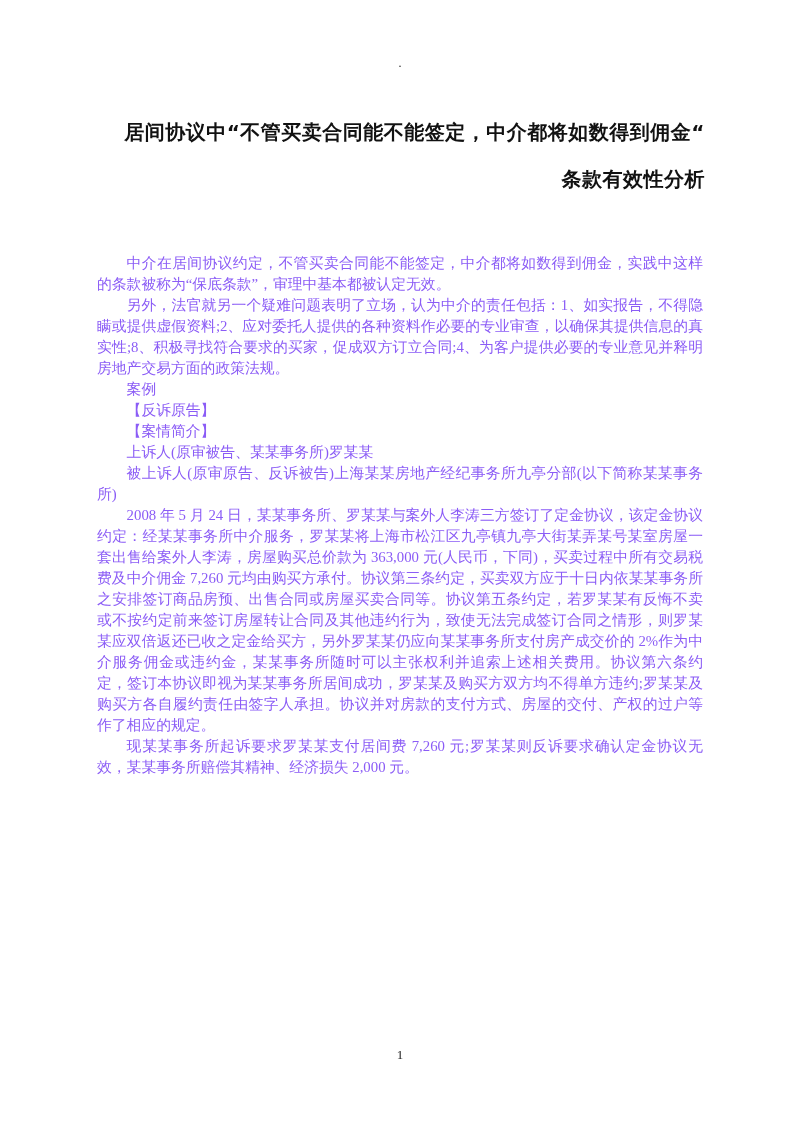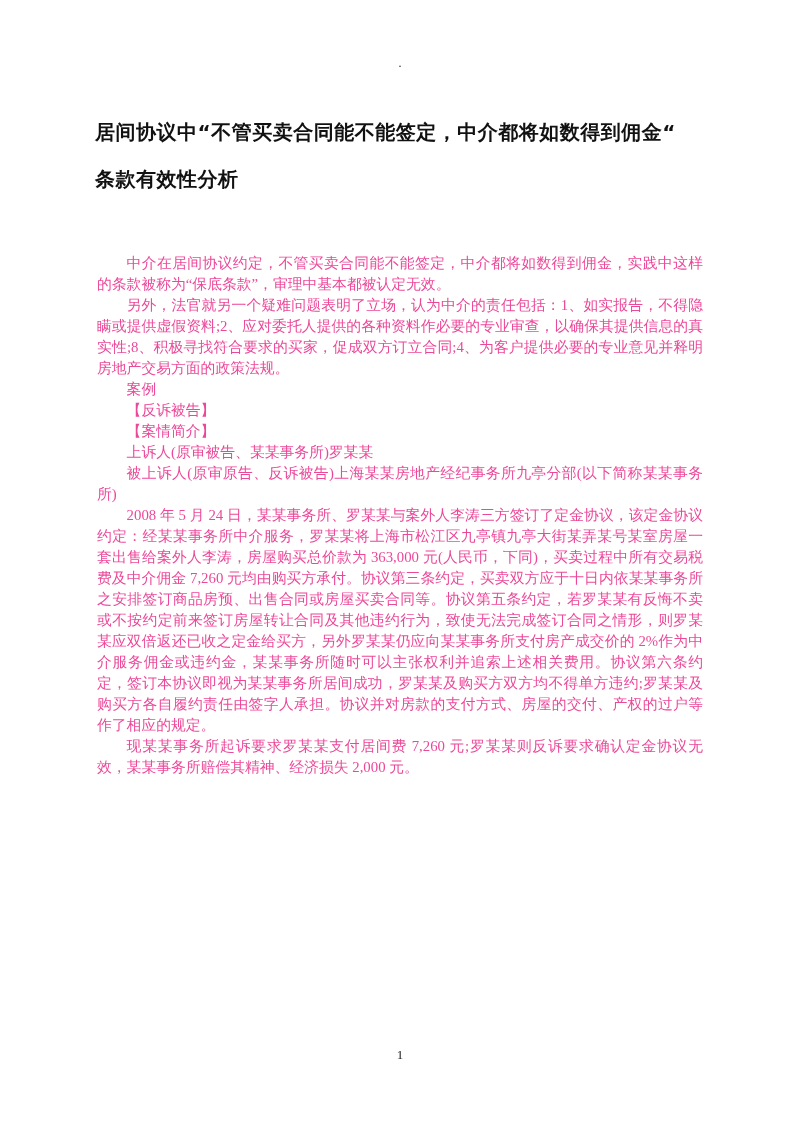--- a/index.html
+++ b/index.html
@@ -19,38 +19,38 @@
   .top-dot {
     padding-top: 57px;
     text-align: center;
     font-size: 12px;
     line-height: 12px;
     color: #222222;
   }
   .doc-title {
     width: 610px;
     margin: 40px auto 0 auto;
-    text-align: left;
+    text-align: right;
     font-family: "DejaVu Sans", "Liberation Sans", sans-serif;
     font-weight: 700;
     font-size: 20px;
     line-height: 47px;
     color: #111111;
     letter-spacing: 0.5px;
   }
   .doc-title .title-line {
     display: block;
   }
   .doc-body {
     width: 606px;
     margin: 50px auto 0 auto;
     font-size: 14.8px;
     line-height: 21px;
     text-align: justify;
-    color: #ec4899;
+    color: #8b5cf6;
   }
   .doc-body p {
     margin: 0;
     padding: 0;
     text-indent: 2em;
   }
   .page-number {
     position: absolute;
     top: 1046px;
     left: 0;
@@ -70,21 +70,21 @@
 
   <h1 class="doc-title">
     <span class="title-line">居间协议中“不管买卖合同能不能签定，中介都将如数得到佣金“</span>
     <span class="title-line">条款有效性分析</span>
   </h1>
 
   <div class="doc-body">
     <p>中介在居间协议约定，不管买卖合同能不能签定，中介都将如数得到佣金，实践中这样的条款被称为“保底条款”，审理中基本都被认定无效。</p>
     <p>另外，法官就另一个疑难问题表明了立场，认为中介的责任包括：1、如实报告，不得隐瞒或提供虚假资料;2、应对委托人提供的各种资料作必要的专业审查，以确保其提供信息的真实性;8、积极寻找符合要求的买家，促成双方订立合同;4、为客户提供必要的专业意见并释明房地产交易方面的政策法规。</p>
     <p>案例</p>
-    <p>【反诉被告】</p>
+    <p>【反诉原告】</p>
     <p>【案情简介】</p>
     <p>上诉人(原审被告、某某事务所)罗某某</p>
     <p>被上诉人(原审原告、反诉被告)上海某某房地产经纪事务所九亭分部(以下简称某某事务所)</p>
     <p>2008 年 5 月 24 日，某某事务所、罗某某与案外人李涛三方签订了定金协议，该定金协议约定：经某某事务所中介服务，罗某某将上海市松江区九亭镇九亭大街某弄某号某室房屋一套出售给案外人李涛，房屋购买总价款为 363,000 元(人民币，下同)，买卖过程中所有交易税费及中介佣金 7,260 元均由购买方承付。协议第三条约定，买卖双方应于十日内依某某事务所之安排签订商品房预、出售合同或房屋买卖合同等。协议第五条约定，若罗某某有反悔不卖或不按约定前来签订房屋转让合同及其他违约行为，致使无法完成签订合同之情形，则罗某某应双倍返还已收之定金给买方，另外罗某某仍应向某某事务所支付房产成交价的 2%作为中介服务佣金或违约金，某某事务所随时可以主张权利并追索上述相关费用。协议第六条约定，签订本协议即视为某某事务所居间成功，罗某某及购买方双方均不得单方违约;罗某某及购买方各自履约责任由签字人承担。协议并对房款的支付方式、房屋的交付、产权的过户等作了相应的规定。</p>
     <p>现某某事务所起诉要求罗某某支付居间费 7,260 元;罗某某则反诉要求确认定金协议无效，某某事务所赔偿其精神、经济损失 2,000 元。</p>
   </div>
 
   <div class="page-number">1</div>
 
 </div>

